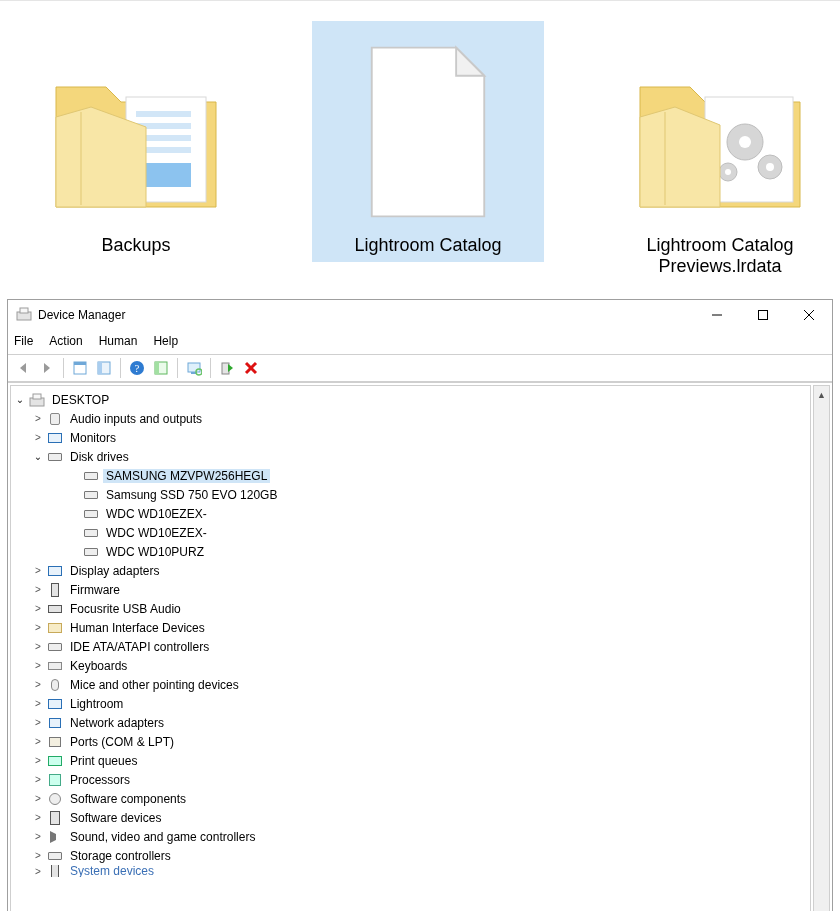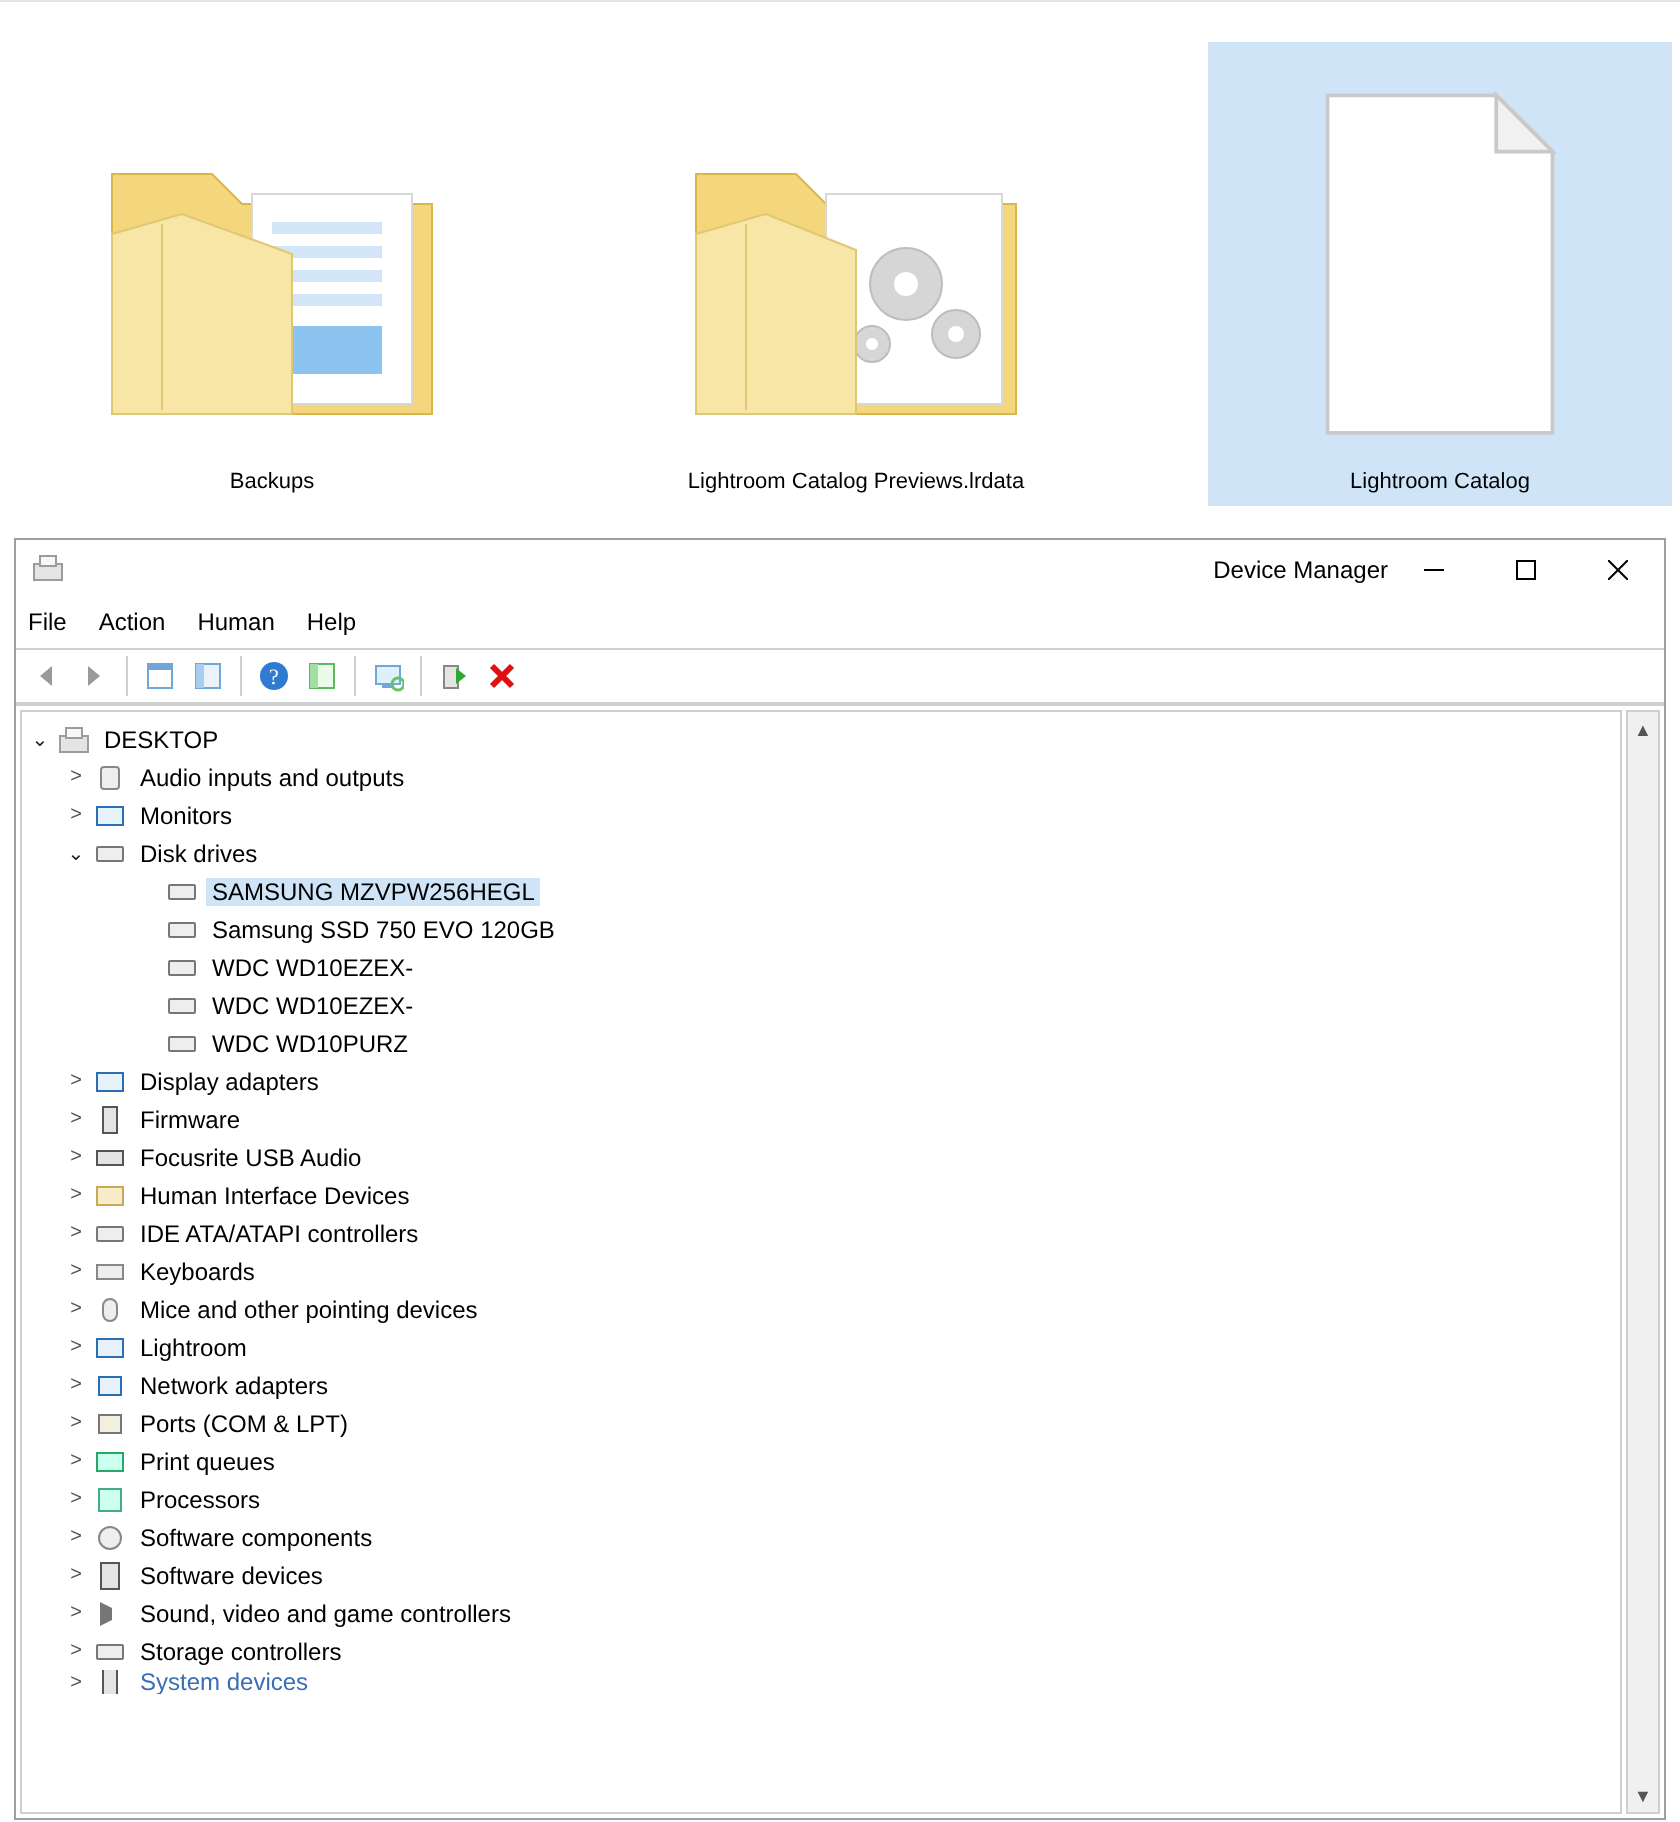--- a/index.html
+++ b/index.html
@@ -32,21 +32,22 @@
   }
   .explorer-item .ico-wrap {
     width: 220px;
     height: 200px;
     display: flex;
     align-items: flex-end;
     justify-content: center;
   }
   .explorer-item .label {
     margin-top: 8px;
-    font-size: 11px;
+    font-size: 18px;
+    text-align: center;
   }
 
   
   .dm-window {
     width: 826px;
     margin: 10px auto 0 auto;
     border: 1px solid #9f9f9f;
     background: #fff;
   }
   .dm-titlebar {
@@ -55,21 +56,20 @@
     align-items: center;
     padding: 0 0 0 8px;
     background: #fff;
   }
   .dm-titlebar .ti {
     margin-right: 6px;
   }
   .dm-titlebar .title {
     font-size: 12px;
     flex: 1;
-    text-align: right;
   }
   .dm-titlebar .win-btn {
     width: 46px;
     height: 30px;
     display: flex;
     align-items: center;
     justify-content: center;
     font-family: "Segoe UI Symbol", sans-serif;
     font-size: 13px;
   }
@@ -198,20 +198,30 @@
         <rect x="100" y="100" width="55" height="6" fill="#d2e6f7"></rect>
         <rect x="100" y="116" width="55" height="24" fill="#8cc3ef"></rect>
 
         <path d="M20 160 L20 70 L55 60 L110 80 L110 160 Z" fill="#f8e6a6" stroke="#e0c772"></path>
         <path d="M45 65 L45 158" stroke="#e0c772" stroke-width="1"></path>
       </svg>
     </div>
     <div class="label">Backups</div>
   </div>
 
+  <div class="explorer-item selected">
+    <div class="ico-wrap">
+      <svg viewBox="0 0 160 200" width="150" height="190">
+        <path d="M20 10 L110 10 L140 40 L140 190 L20 190 Z" fill="#fff" stroke="#c9c9c9" stroke-width="2"></path>
+        <path d="M110 10 L110 40 L140 40 Z" fill="#f1f1f1" stroke="#c9c9c9" stroke-width="2"></path>
+      </svg>
+    </div>
+    <div class="label">Lightroom Catalog</div>
+  </div>
+
   <div class="explorer-item">
     <div class="ico-wrap">
       <svg viewBox="0 0 200 180" width="200" height="180">
         <path d="M20 40 L70 40 L85 55 L180 55 L180 160 L20 160 Z" fill="#f4d77c" stroke="#d8b74a"></path>
         <rect x="85" y="50" width="88" height="105" fill="#fff" stroke="#d8d8d8"></rect>
 
         <g fill="#d6d6d6" stroke="#bdbdbd">
           <circle cx="125" cy="95" r="18"></circle>
           <circle cx="150" cy="120" r="12"></circle>
           <circle cx="108" cy="125" r="9"></circle>
@@ -221,30 +231,20 @@
           <circle cx="150" cy="120" r="4"></circle>
           <circle cx="108" cy="125" r="3"></circle>
         </g>
         <path d="M20 160 L20 70 L55 60 L100 78 L100 160 Z" fill="#f8e6a6" stroke="#e0c772"></path>
         <path d="M45 65 L45 158" stroke="#e0c772" stroke-width="1"></path>
       </svg>
     </div>
     <div class="label">Lightroom Catalog Previews.lrdata</div>
   </div>
 
-  <div class="explorer-item selected">
-    <div class="ico-wrap">
-      <svg viewBox="0 0 160 200" width="150" height="190">
-        <path d="M20 10 L110 10 L140 40 L140 190 L20 190 Z" fill="#fff" stroke="#c9c9c9" stroke-width="2"></path>
-        <path d="M110 10 L110 40 L140 40 Z" fill="#f1f1f1" stroke="#c9c9c9" stroke-width="2"></path>
-      </svg>
-    </div>
-    <div class="label">Lightroom Catalog</div>
-  </div>
-
 </div>
 
 <div class="dm-window">
 
   <div class="dm-titlebar">
     <span class="ti">
       <svg width="16" height="16" viewBox="0 0 16 16">
         <rect x="1" y="6" width="14" height="8" fill="#e4e4e4" stroke="#9c9c9c"></rect>
         <rect x="4" y="2" width="8" height="5" fill="#f7f7f7" stroke="#9c9c9c"></rect>
       </svg>

